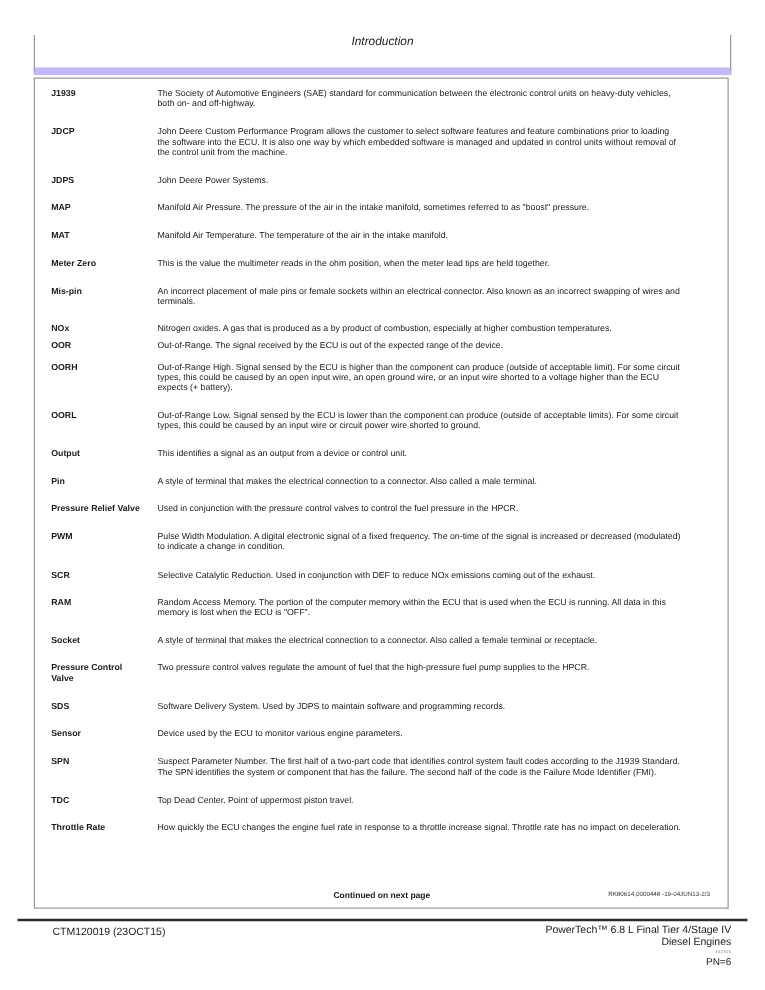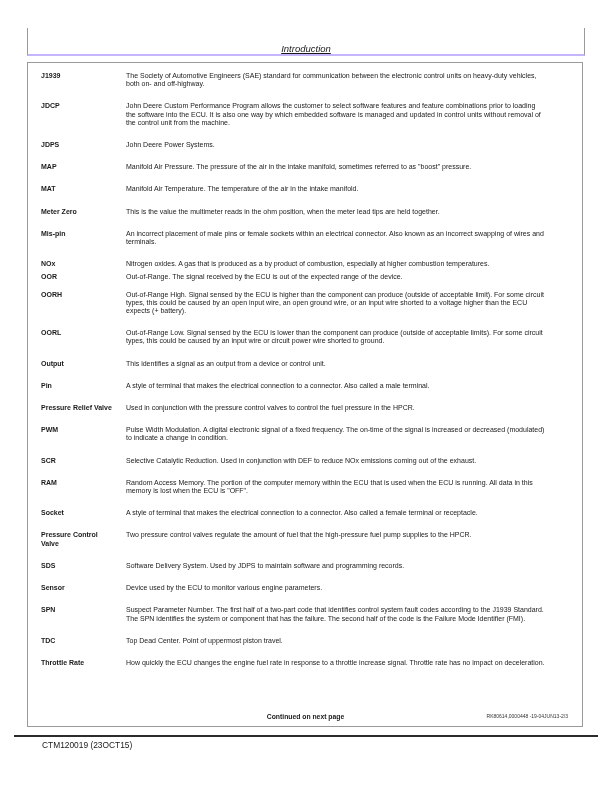--- a/index.html
+++ b/index.html
@@ -15,25 +15,24 @@
 
   
   .running-header {
     position: absolute;
     left: 27px;
     top: 28px;
     width: 556px;
     height: 26px;
     border-left: 1px solid #9a9a9a;
     border-right: 1px solid #9a9a9a;
-    border-bottom: 2px solid #c4b5fd;
-    display: flex;
-    align-items: flex-end;
+    border-bottom: 6px solid #c4b5fd;
+    display: flex;
+    align-items: flex-start;
     justify-content: center;
-    text-decoration: underline;
   }
   .header-title {
     font-style: italic;
     font-size: 9.5px;
     color: #222;
   }
 
   
   .content-box {
     position: absolute;
@@ -244,14 +243,20 @@
     <div class="continued-row">
       <span class="continued">Continued on next page</span>
       <span class="ref-code">RK80614,0000448 -19-04JUN13-2/3</span>
     </div>
   </div>
 
   <div class="footer-rule"></div>
 
   <span class="doc-num">CTM120019 (23OCT15)</span>
 
+  <div class="product-block">
+    <span class="pl">PowerTech™ 6.8 L Final Tier 4/Stage IV</span>
+    <span class="pl">Diesel Engines</span>
+    <span class="print-code">102315</span>
+    <span class="pn">PN=6</span>
+  </div>
 
 </div>
 
 </body></html>

